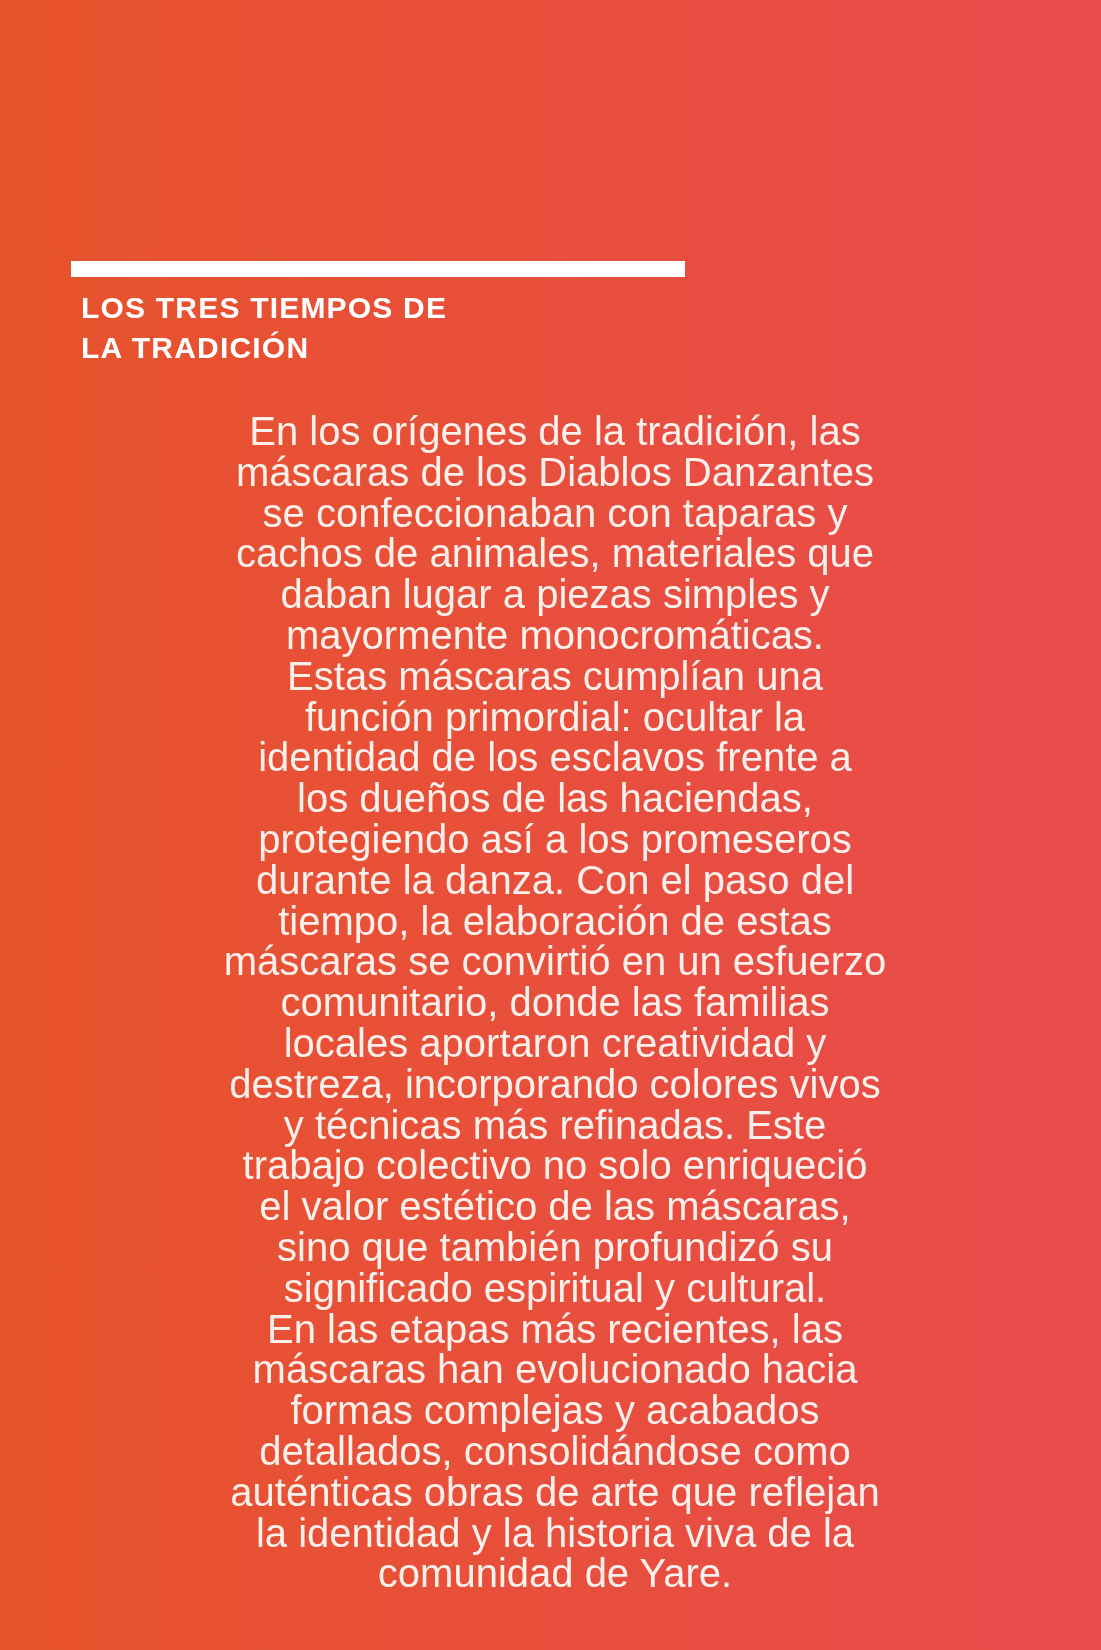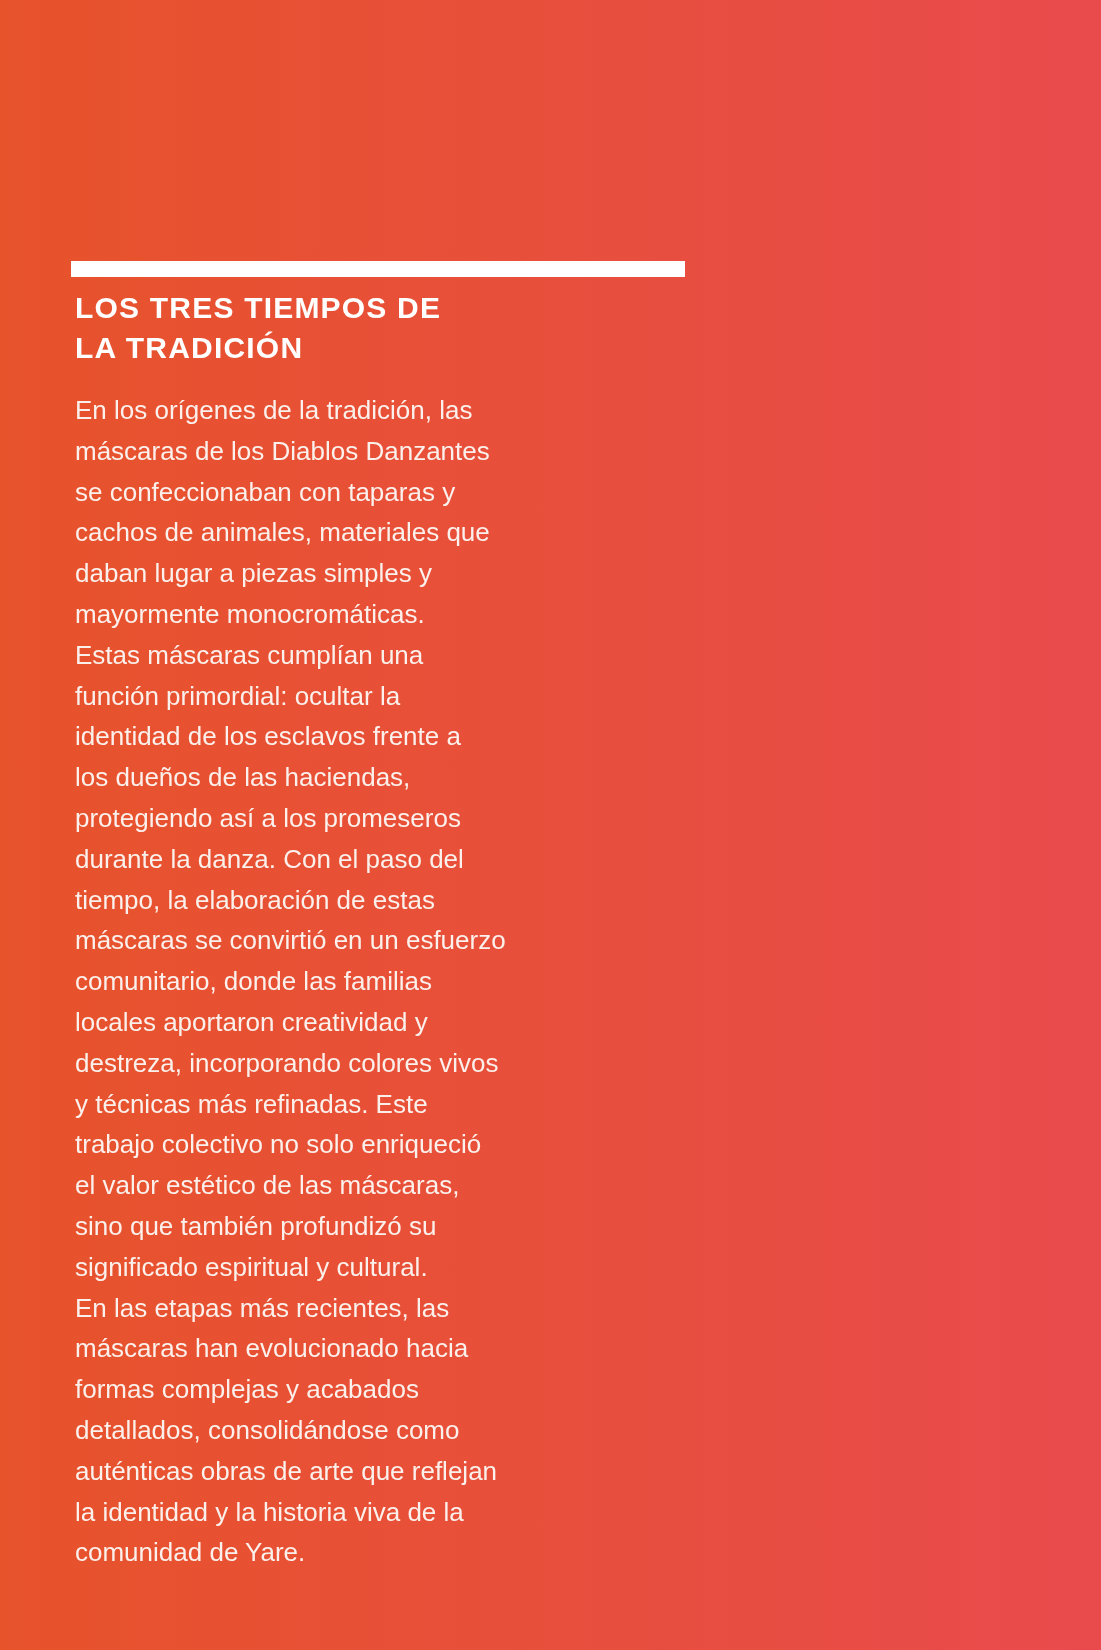--- a/index.html
+++ b/index.html
@@ -31,36 +31,37 @@
     line-height: 40px;
     font-weight: 800;
     letter-spacing: 1.2px;
     color: #FFFFFF;
     white-space: pre-line;
     text-transform: uppercase;
   }
   .body-text {
     position: absolute;
     left: 75px;
-    top: 390px;
+    top: 411px;
     width: 960px;
     margin: 0;
-    font-size: 26px;
+    font-size: 40px;
     line-height: 40.8px;
     font-weight: 300;
     color: #FBF0EB;
     white-space: pre-line;
+    text-align: center;
   }
 </style>
 </head>
 <body>
 
 <div class="page" style="background: linear-gradient(to right, rgb(231, 83, 43), rgb(233, 75, 77));">
   <div class="divider" style="background: rgb(255, 255, 255);"></div>
-  <h1 class="heading" style="color: rgb(255, 255, 255);">LOS TRES TIEMPOS DE
+  <h1 class="heading" style="color: rgb(255, 255, 255); margin-left: 6px;">LOS TRES TIEMPOS DE
 LA TRADICIÓN</h1>
   <p class="body-text" style="color: rgb(251, 240, 235);">En los orígenes de la tradición, las
 máscaras de los Diablos Danzantes
 se confeccionaban con taparas y
 cachos de animales, materiales que
 daban lugar a piezas simples y
 mayormente monocromáticas.
 Estas máscaras cumplían una
 función primordial: ocultar la
 identidad de los esclavos frente a

